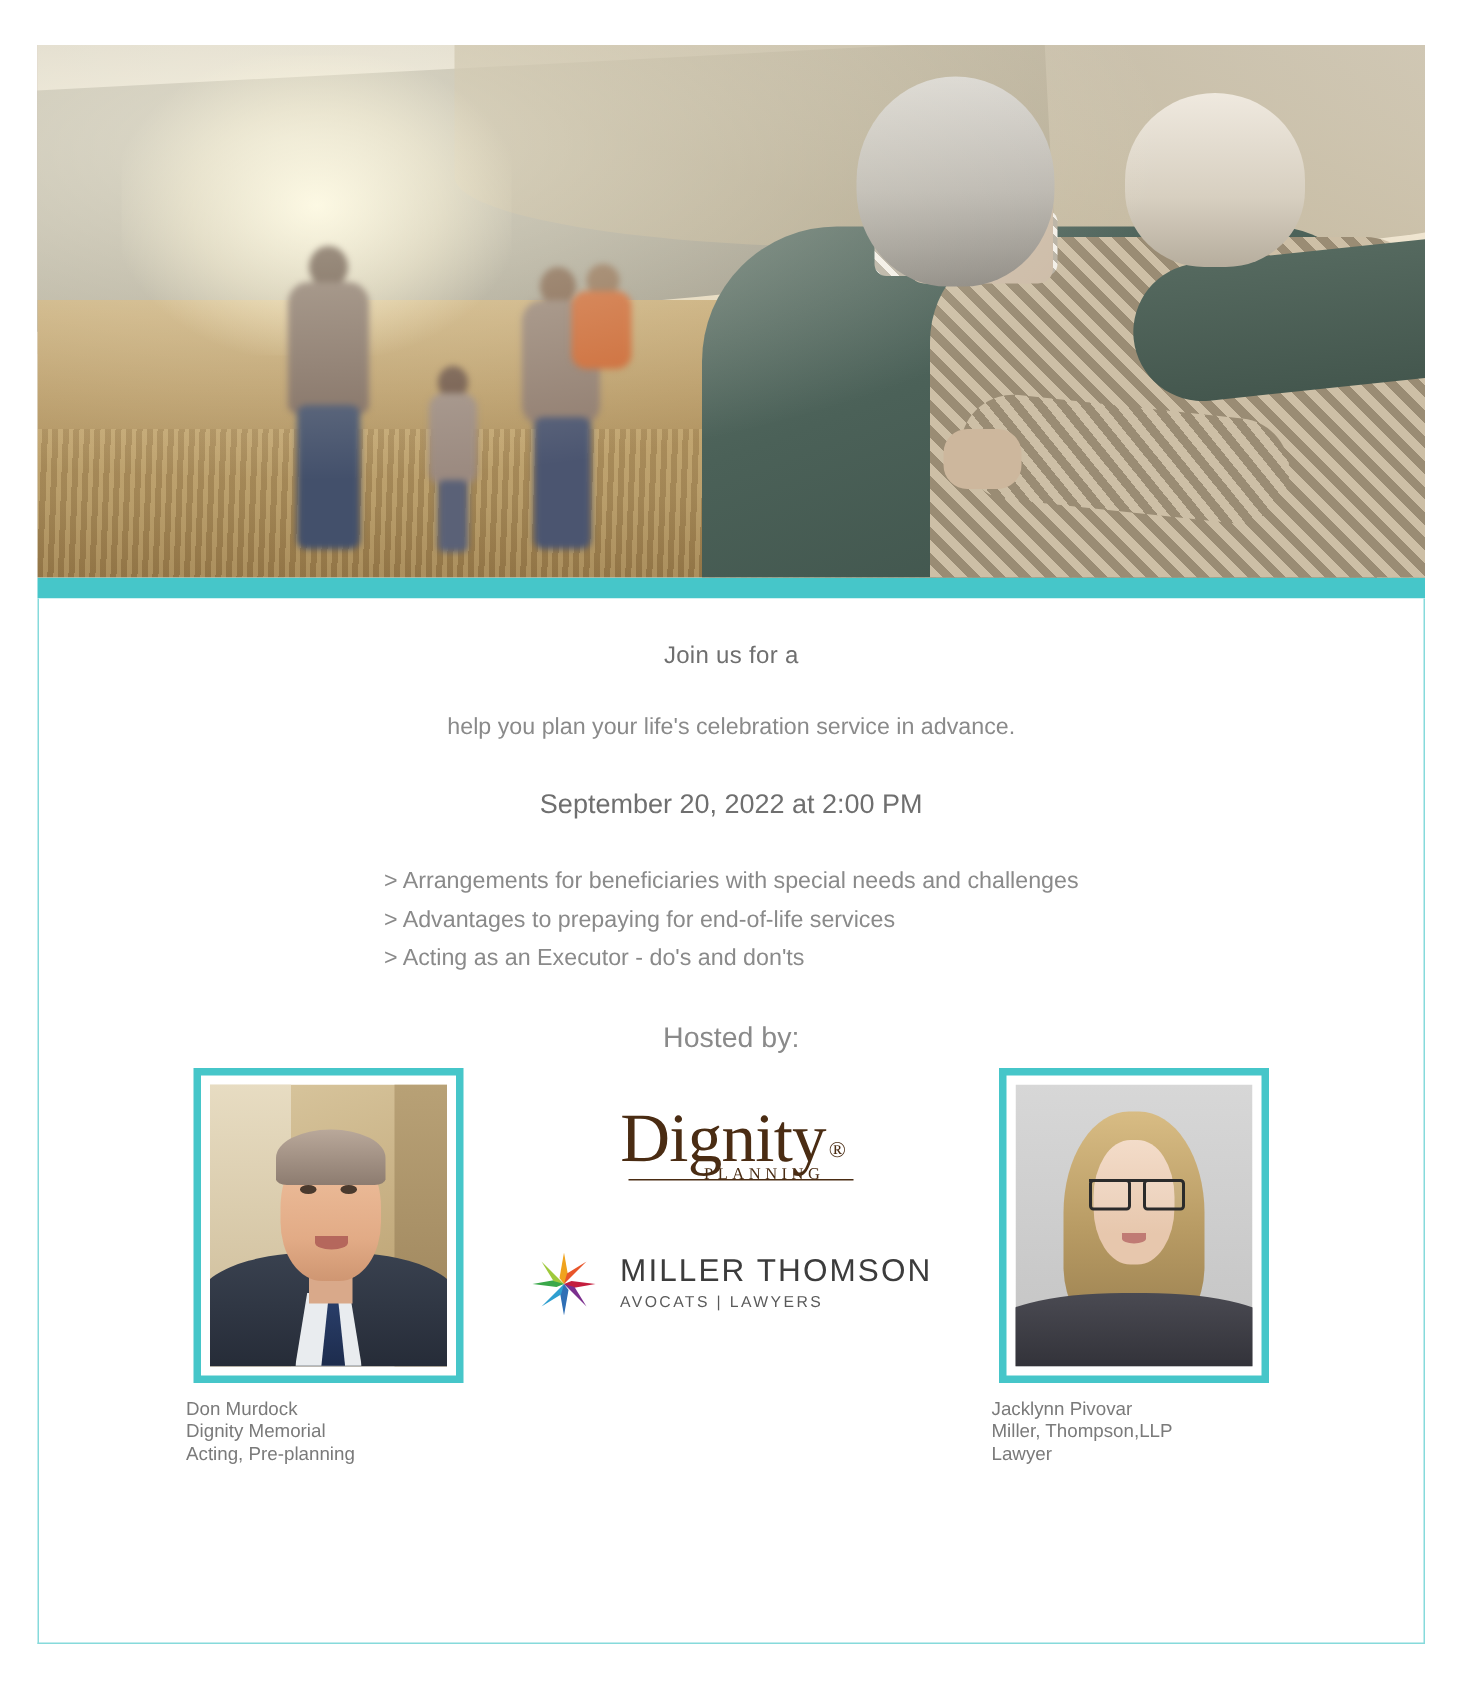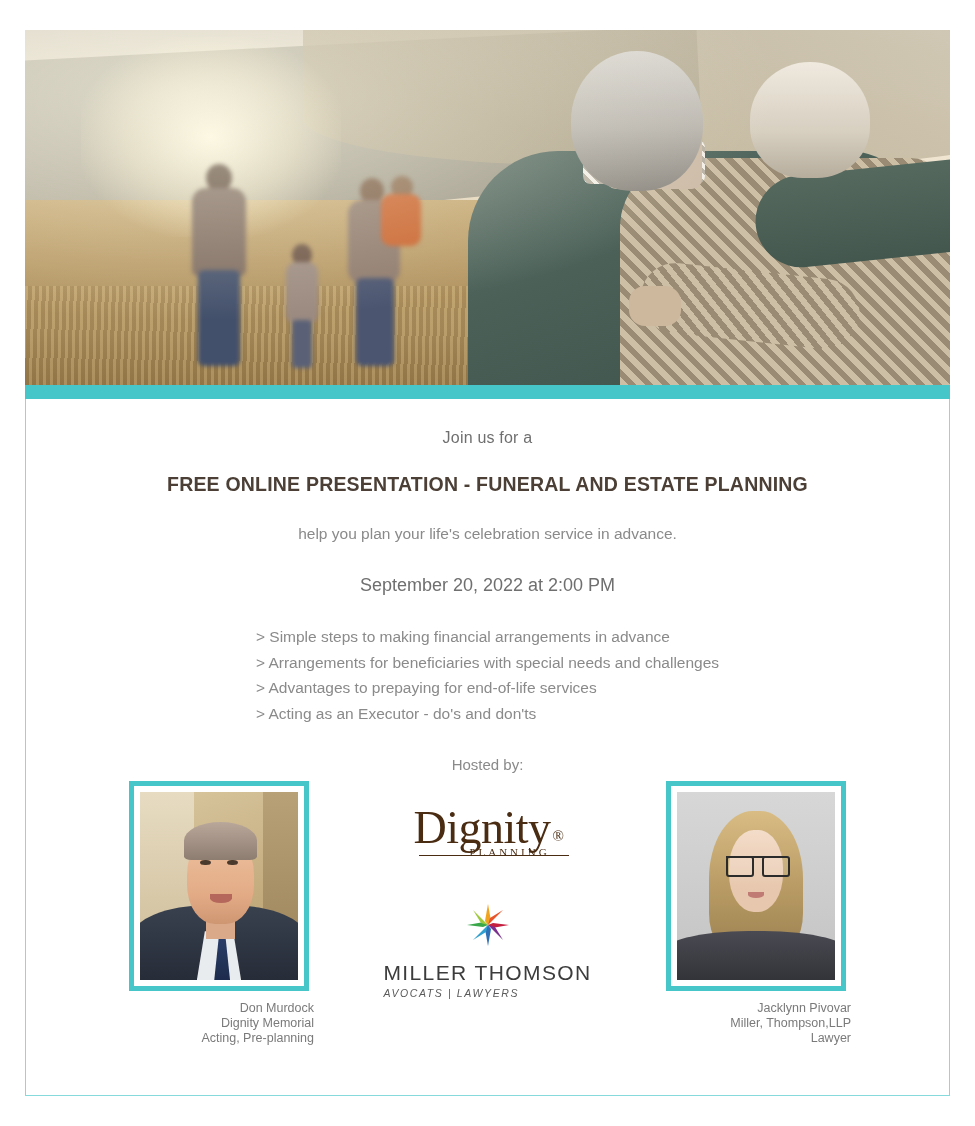--- a/index.html
+++ b/index.html
@@ -203,37 +203,37 @@
     display: inline-block;
     text-align: left;
     font-size: 15.5px;
     color: #8a8a8a;
     line-height: 25.5px;
   }
   .bullets li { white-space: pre; }
   .bullets li .gap { display: inline-block; width: 58px; }
 
   .hosted-by {
-    font-size: 15px;
+    font-size: 19px;
     color: #8a8a8a;
     margin: 30px 0 0 0;
   }
 
   
   .presenters {
     position: relative;
     margin-top: 8px;
     height: 280px;
   }
 
   .person {
     position: absolute;
     top: 0;
     width: 190px;
-    text-align: right;
+    text-align: left;
   }
   .person.left  { left: 58px; }
   .person.right { right: 58px; }
 
   .photo-frame {
     width: 180px;
     height: 210px;
     border: 5px solid #46c6c9;
     box-sizing: border-box;
     margin: 0 auto;
@@ -355,37 +355,35 @@
     width: 150px; height: 1px; background: #4a2c13;
     margin: 2px auto 0 auto; position: relative; left: 6px;
   }
 
   .miller {
     margin-top: 44px;
     display: flex;
     align-items: center;
     justify-content: center;
     gap: 14px;
-    flex-direction: column;
   }
   .miller-mark { width: 46px; height: 46px; position: relative; }
   .miller-text { text-align: left; }
   .miller-name {
     font-family: "Liberation Sans", sans-serif;
     font-size: 21px;
     letter-spacing: 1.4px;
     color: #3c3c3c;
     line-height: 22px;
   }
   .miller-sub {
     font-size: 10.5px;
     letter-spacing: 1.6px;
     color: #5a5a5a;
     margin-top: 3px;
-    font-style: italic;
   }
 </style>
 </head>
 <body>
 
 <div class="flyer">
 
   <div class="hero">
     <div class="hero-sky"></div>
     <div class="hero-hill"></div>
@@ -427,30 +425,28 @@
     </div>
     <div class="hero-glow"></div>
   </div>
 
   <div class="teal-bar"></div>
 
   <div class="body-wrap">
 
     <div class="join-line">Join us for a</div>
 
-    <div class="headline">FREE ONLINE PRESENTATION - FUNERAL AND ESTATE PLANNING</div>
 
     <div class="intro">
       <div>help you plan your life's celebration service in advance.</div>
     </div>
 
     <div class="datetime">September 20, 2022 at 2:00 PM</div>
 
     <ul class="bullets">
-      <li>&gt; Simple steps to making financial arrangements in advance</li>
       <li>&gt; Arrangements for beneficiaries with special needs and challenges</li>
       <li>&gt; Advantages to prepaying for end-of-life services</li>
       <li>&gt; Acting as an Executor - do's and don'ts</li>
     </ul>
 
     <div class="hosted-by">Hosted by:</div>
 
     <div class="presenters">
 
       <div class="person left">

